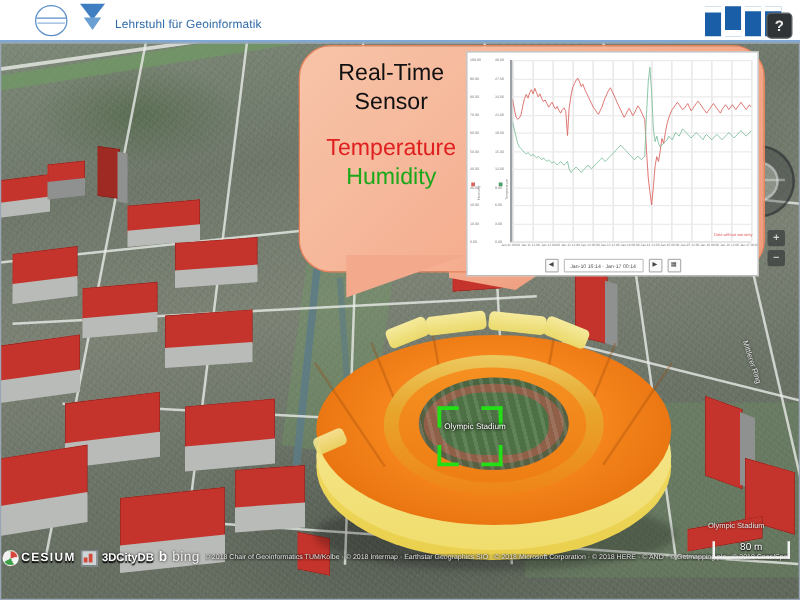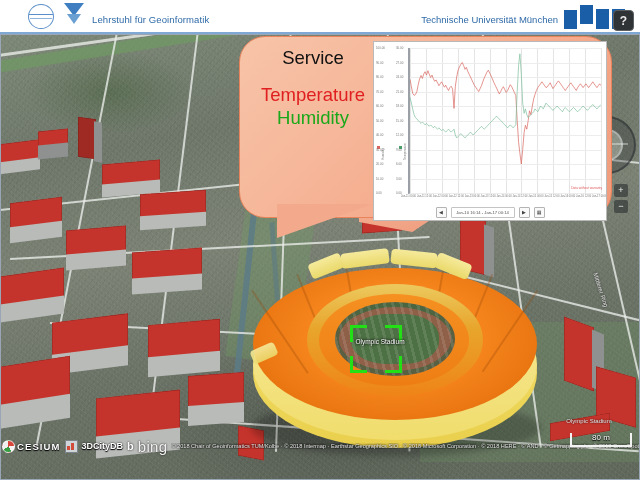--- a/index.html
+++ b/index.html
@@ -152,21 +152,21 @@
   .cesium-logo{display:flex;align-items:center;gap:2px;}
   .cesium-mark{width:11px;height:11px;border-radius:50%;
     background:conic-gradient(#d8453a 0turn .22turn,#f4f4f4 .22turn .42turn,#3a9e44 .42turn .66turn,#f0f0f0 .66turn 1turn);
     border:1px solid rgba(255,255,255,.7);}
   .cesium-txt{font-size:9.5px;font-weight:bold;color:#fff;letter-spacing:1.1px;
     text-shadow:0 0 2px #000,0 1px 1px #000;}
   .citydb-mark{width:11px;height:11px;background:#cfd4d8;border:1px solid #7d8489;position:relative;}
   .citydb-mark i{position:absolute;display:block;background:#d14a3a;}
   .citydb-txt{font-size:9px;font-weight:bold;color:#fff;text-shadow:0 0 2px #000,0 1px 1px #000;}
   .bing-mark{font-size:11px;font-weight:bold;color:#fff;text-shadow:0 0 2px #000;}
-  .bing-txt{font-size:15px;color:#f2f2f2;text-shadow:0 0 2px #000;letter-spacing:.3px;}
+  .bing-txt{font-size:11px;color:#f2f2f2;text-shadow:0 0 2px #000;letter-spacing:.3px;}
   .attr-txt{font-size:5.6px;color:#e6e6e6;text-shadow:0 0 2px #000,0 0 3px #000;white-space:nowrap;
     overflow:hidden;text-overflow:clip;}
 
   
   .scalebar{position:absolute;right:8px;bottom:33px;width:62px;height:14px;z-index:46;
     border-left:2px solid #f2f2f2;border-right:2px solid #f2f2f2;border-bottom:2px solid #f2f2f2;
     box-sizing:border-box;display:flex;align-items:flex-start;justify-content:center;}
   .scalebar span{font-size:8px;color:#fff;text-shadow:0 0 2px #000,0 1px 1px #000;line-height:10px;}
 
   .frame-border{position:absolute;left:0;top:34px;width:640px;height:446px;
@@ -181,21 +181,20 @@
     <div class="logo-globe">
       <div class="oval"></div>
         <div class="bar1"></div>
         <div class="bar2"></div>
     </div>
     <div class="logo-chev">
       <div class="c"></div>
         <div class="c2"></div>
     </div>
     <div class="dept-label">Lehrstuhl für Geoinformatik</div>
-    <div class="tum-label">Technische Universität München</div>
     <div class="tum-logo">
       <div class="blk" style="left:0"></div>
       <div class="blk" style="left:16px"></div>
       <div class="blk" style="left:32px"></div>
       <div class="blk" style="left:48px"></div>
       <div class="notch" style="left:0;top:0;width:13px;height:5px"></div>
 
       <div class="notch" style="left:16px;top:19px;width:13px;height:5px"></div>
       <div class="notch" style="left:29px;top:0;width:3px;height:24px;background:#fff"></div>
       <div class="notch" style="left:45px;top:0;width:3px;height:24px;background:#fff"></div>
@@ -391,21 +390,22 @@
   </div>
 
   <div class="helpbtn">?</div>
 
   <div class="callout">
     <div class="bubble-tail"></div>
     <div class="bubble-tail2"></div>
     <div class="bubble"></div>
 
     <div class="callout-text">
-      <div class="ct-line">Service</div>
+      <div class="ct-line">Real-Time</div>
+      <div class="ct-line">Sensor</div>
       <div class="ct-temp">Temperature</div>
       <div class="ct-hum">Humidity</div>
     </div>
 
     <div class="chartpanel">
       <div class="ylab" id="ylab-left" style="left:7px;top:118px;">Humidity</div>
       <div class="ylab" id="ylab-inner" style="left:29px;top:118px;">Temperature</div>
       <div class="ymark" style="left:3px;top:104px;background:#d9655f;"></div>
       <div class="ymark" style="left:25px;top:104px;background:#4aa06a;"></div>
       <div id="ytl">

